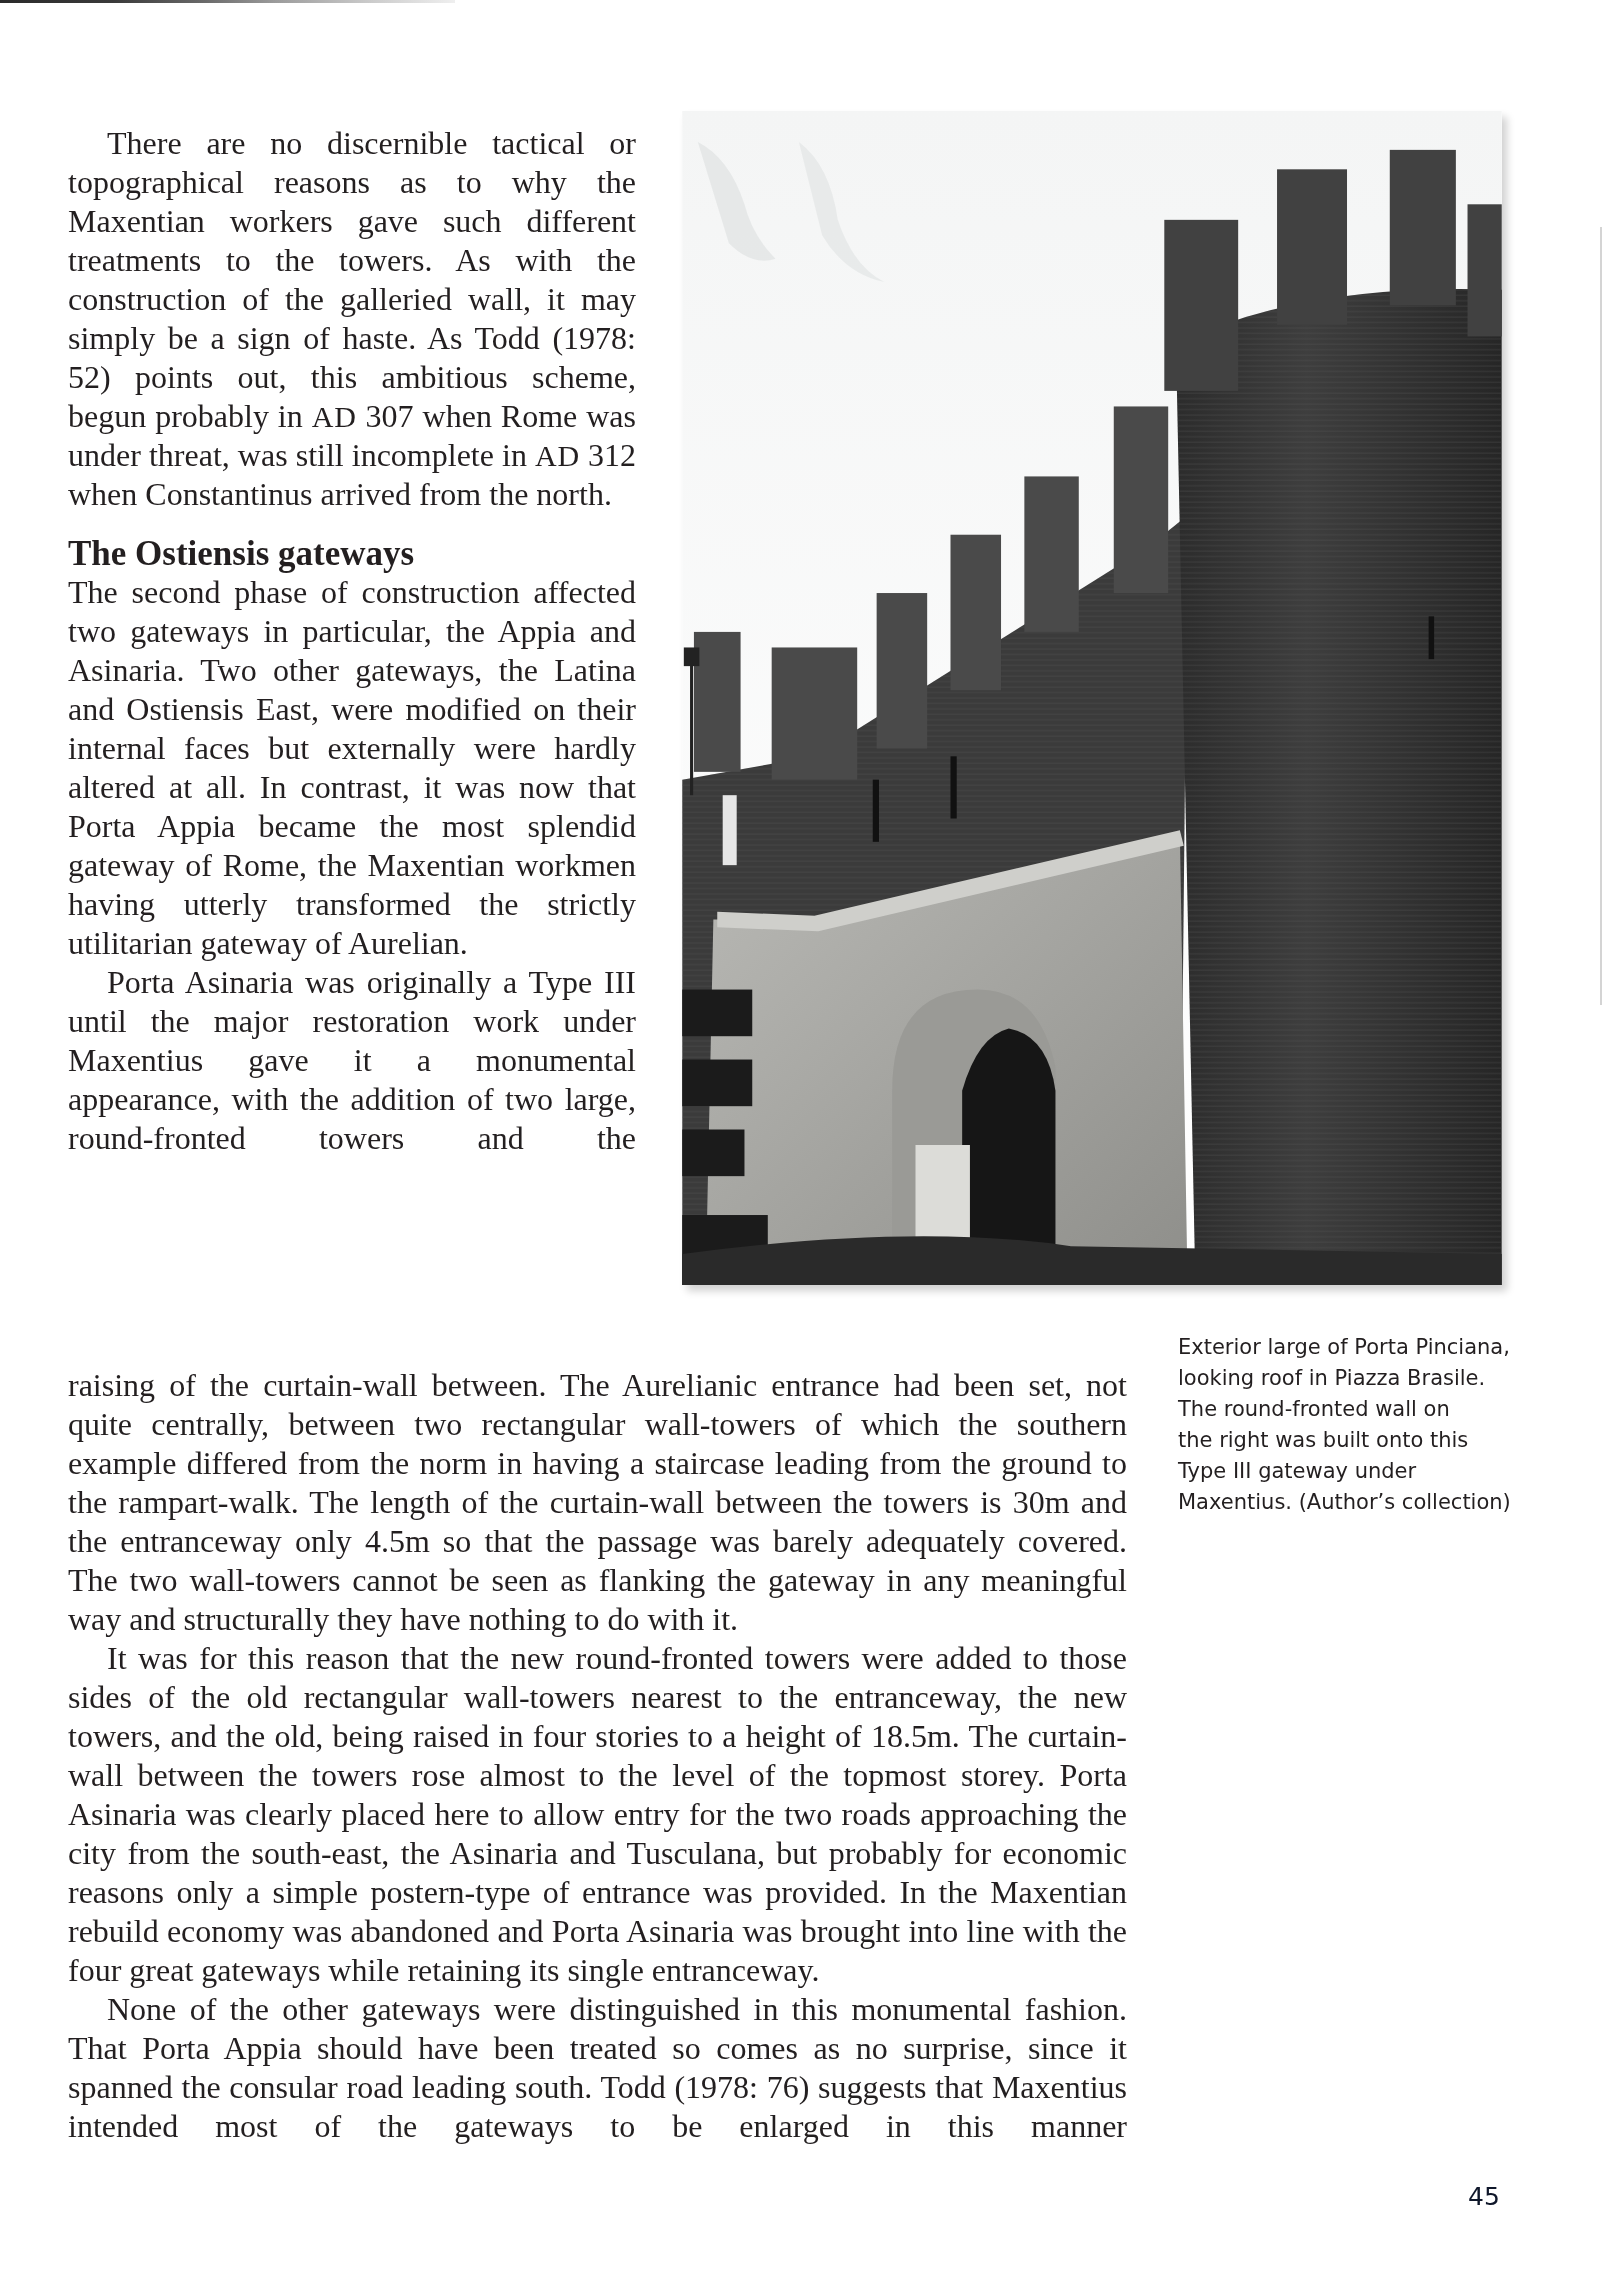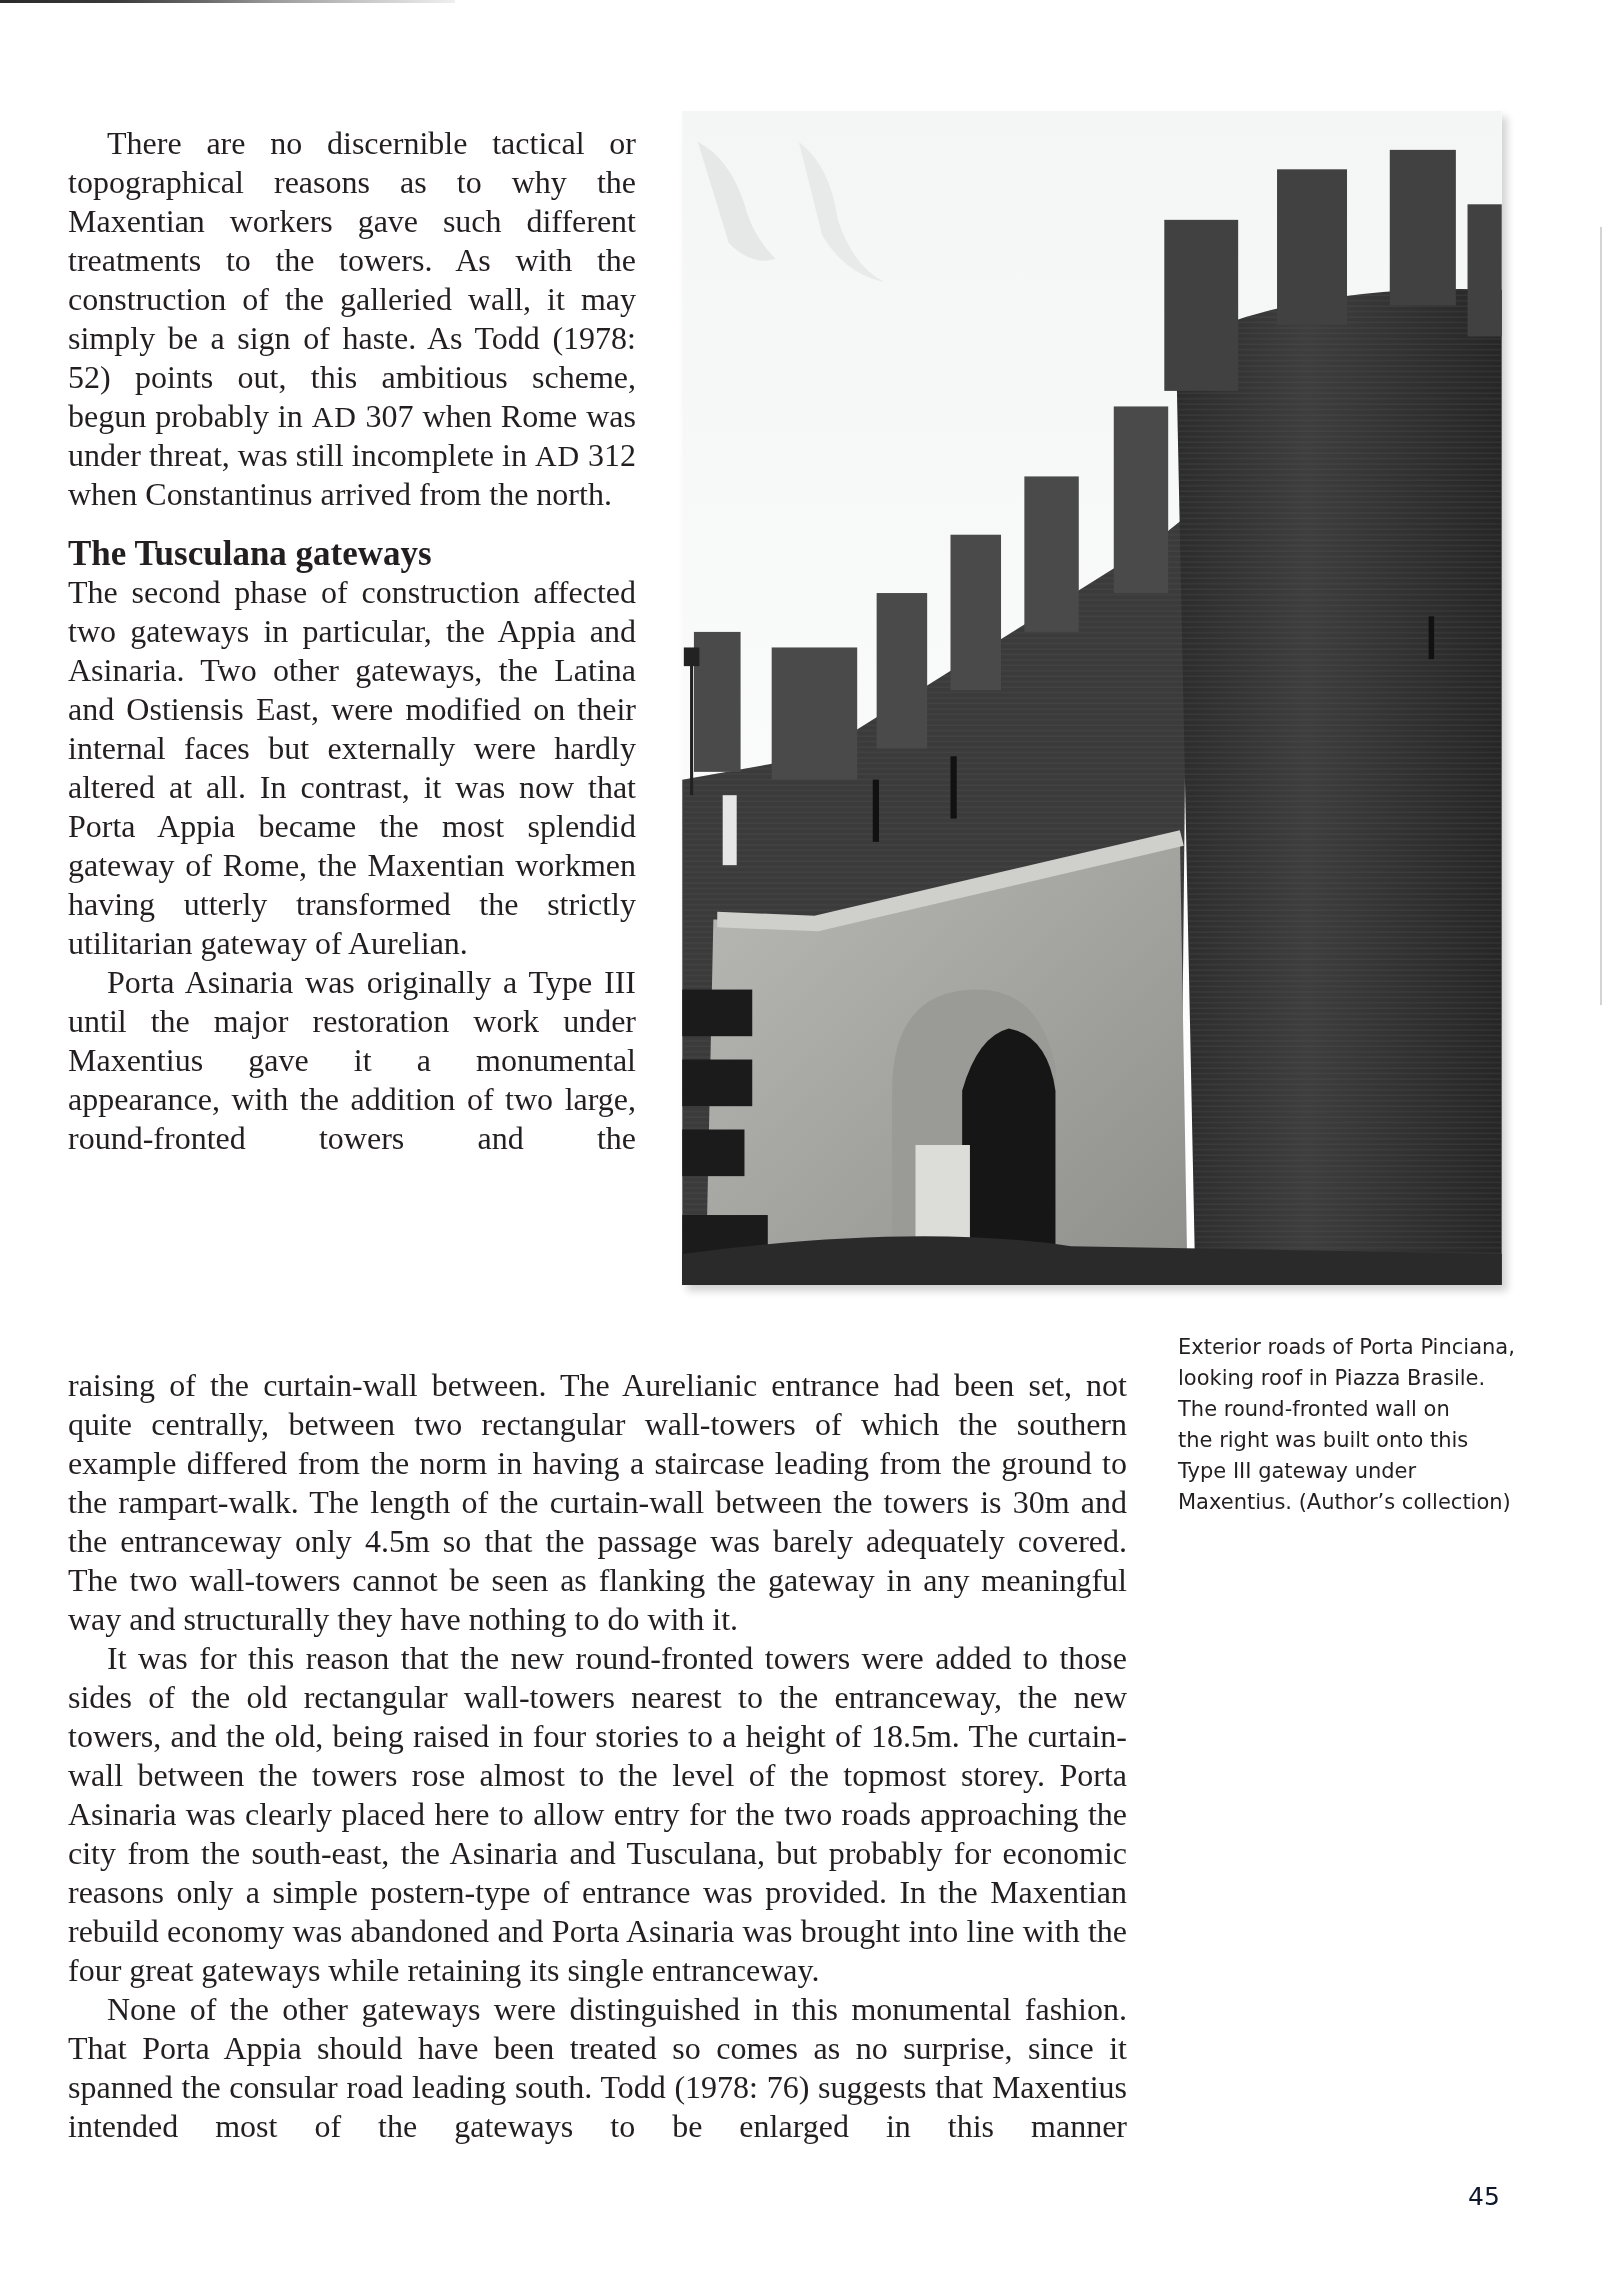--- a/index.html
+++ b/index.html
@@ -22,21 +22,21 @@
   .pagenum { position:absolute; left:1468px; top:2182px; font-family:"DejaVu Sans", sans-serif; font-size:25px; color:#0f172a; }
 </style>
 </head>
 <body>
 
 <div class="topbar"></div>
 <div class="rightrule"></div>
 
 <div class="text col">
   <p class="indent"><span>There are no discernible tactical or topographical reasons as to why the Maxentian workers gave such different treatments to the towers. As with the construction of the galleried wall, it may simply be a sign of haste. As Todd (1978: 52) points out, this ambitious scheme, begun probably in </span><span class="sc">AD</span><span> 307 when Rome was under threat, was still incomplete in </span><span class="sc">AD</span><span> 312 when Constantinus arrived from the north.</span></p>
-  <p class="heading">The Tusculana gateways</p>
+  <p class="heading">The Ostiensis gateways</p>
   <p>The second phase of construction affected two gateways in particular, the Appia and Asinaria. Two other gateways, the Latina and Ostiensis East, were modified on their internal faces but externally were hardly altered at all. In contrast, it was now that Porta Appia became the most splendid gateway of Rome, the Maxentian workmen having utterly transformed the strictly utilitarian gateway of Aurelian.</p>
   <p class="indent jl">Porta Asinaria was originally a Type III until the major restoration work under Maxentius gave it a monumental appearance, with the addition of two large, round-fronted towers and the</p>
 </div>
 
 <div class="photo">
   <svg width="820" height="1174" viewBox="0 0 1054 1510">
     <defs>
       <linearGradient id="sky" x1="0" y1="0" x2="0" y2="1">
         <stop offset="0" stop-color="#f4f5f5"></stop>
         <stop offset="1" stop-color="#ffffff"></stop>
@@ -109,21 +109,21 @@
   </svg>
 </div>
 
 <div class="text full">
   <p>raising of the curtain-wall between. The Aurelianic entrance had been set, not quite centrally, between two rectangular wall-towers of which the southern example differed from the norm in having a staircase leading from the ground to the rampart-walk. The length of the curtain-wall between the towers is 30m and the entranceway only 4.5m so that the passage was barely adequately covered. The two wall-towers cannot be seen as flanking the gateway in any meaningful way and structurally they have nothing to do with it.</p>
   <p class="indent">It was for this reason that the new round-fronted towers were added to those sides of the old rectangular wall-towers nearest to the entranceway, the new towers, and the old, being raised in four stories to a height of 18.5m. The curtain-wall between the towers rose almost to the level of the topmost storey. Porta Asinaria was clearly placed here to allow entry for the two roads approaching the city from the south-east, the Asinaria and Tusculana, but probably for economic reasons only a simple postern-type of entrance was provided. In the Maxentian rebuild economy was abandoned and Porta Asinaria was brought into line with the four great gateways while retaining its single entranceway.</p>
   <p class="indent jl">None of the other gateways were distinguished in this monumental fashion. That Porta Appia should have been treated so comes as no surprise, since it spanned the consular road leading south. Todd (1978: 76) suggests that Maxentius intended most of the gateways to be enlarged in this manner</p>
 </div>
 
 <div class="caption">
-  <p>Exterior roads of Porta Pinciana,</p>
+  <p>Exterior large of Porta Pinciana,</p>
   <p>looking roof in Piazza Brasile.</p>
   <p>The round-fronted wall on</p>
   <p>the right was built onto this</p>
   <p>Type III gateway under</p>
   <p>Maxentius. (Author’s collection)</p>
 </div>
 
 <div class="pagenum">45</div>
 
 

